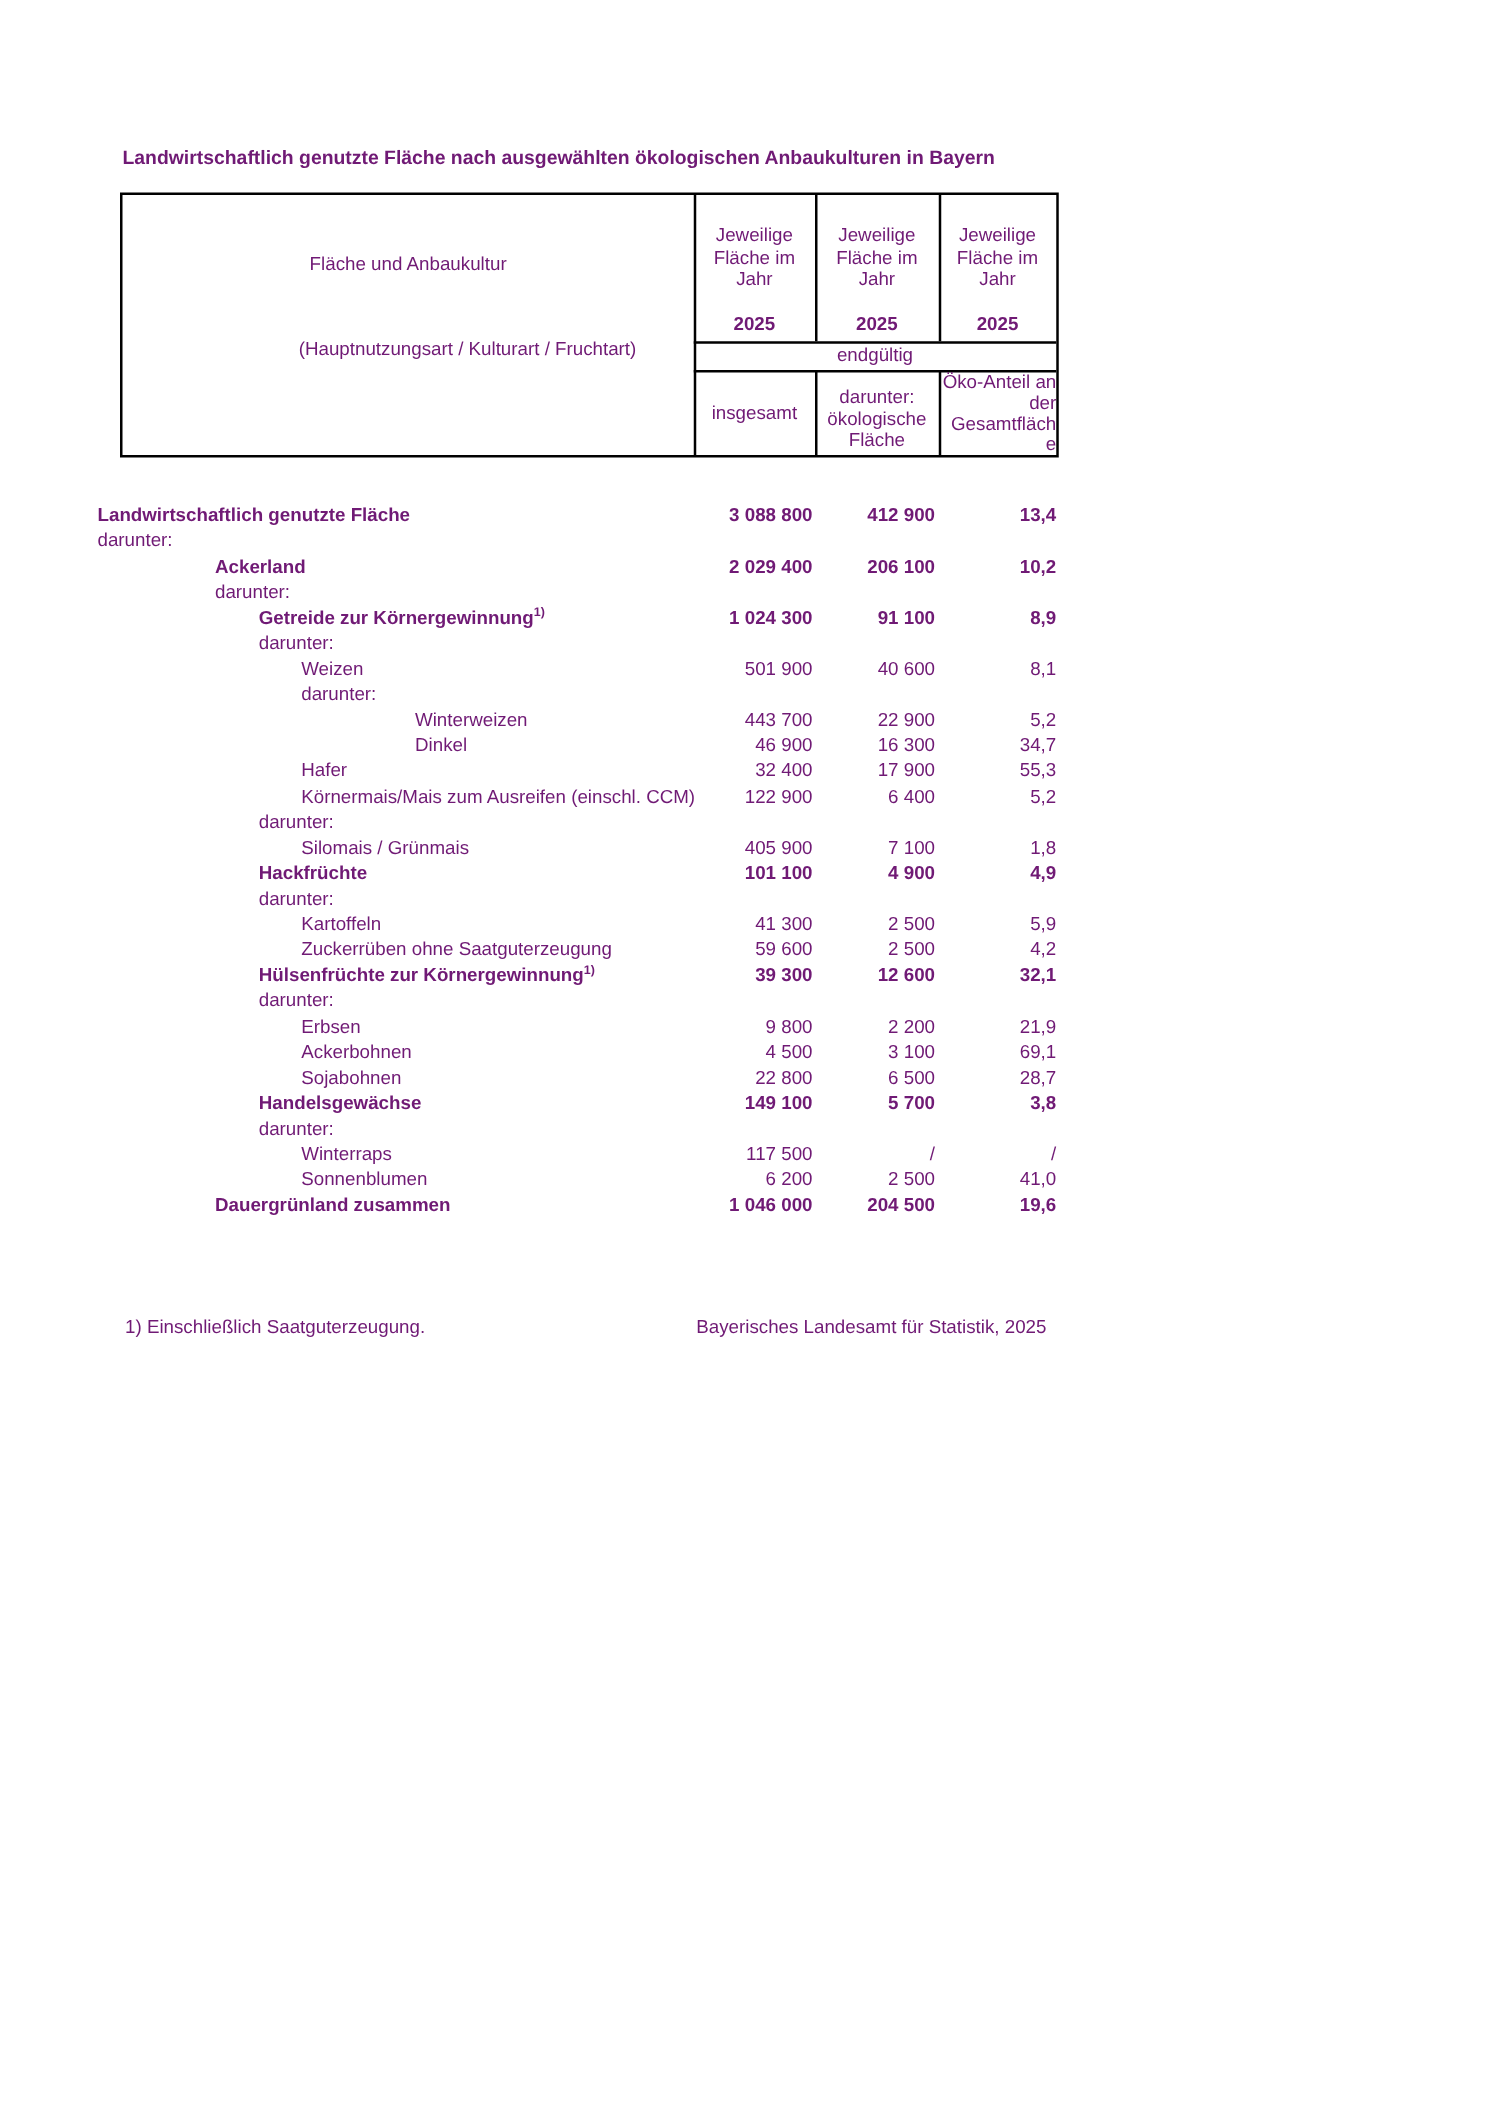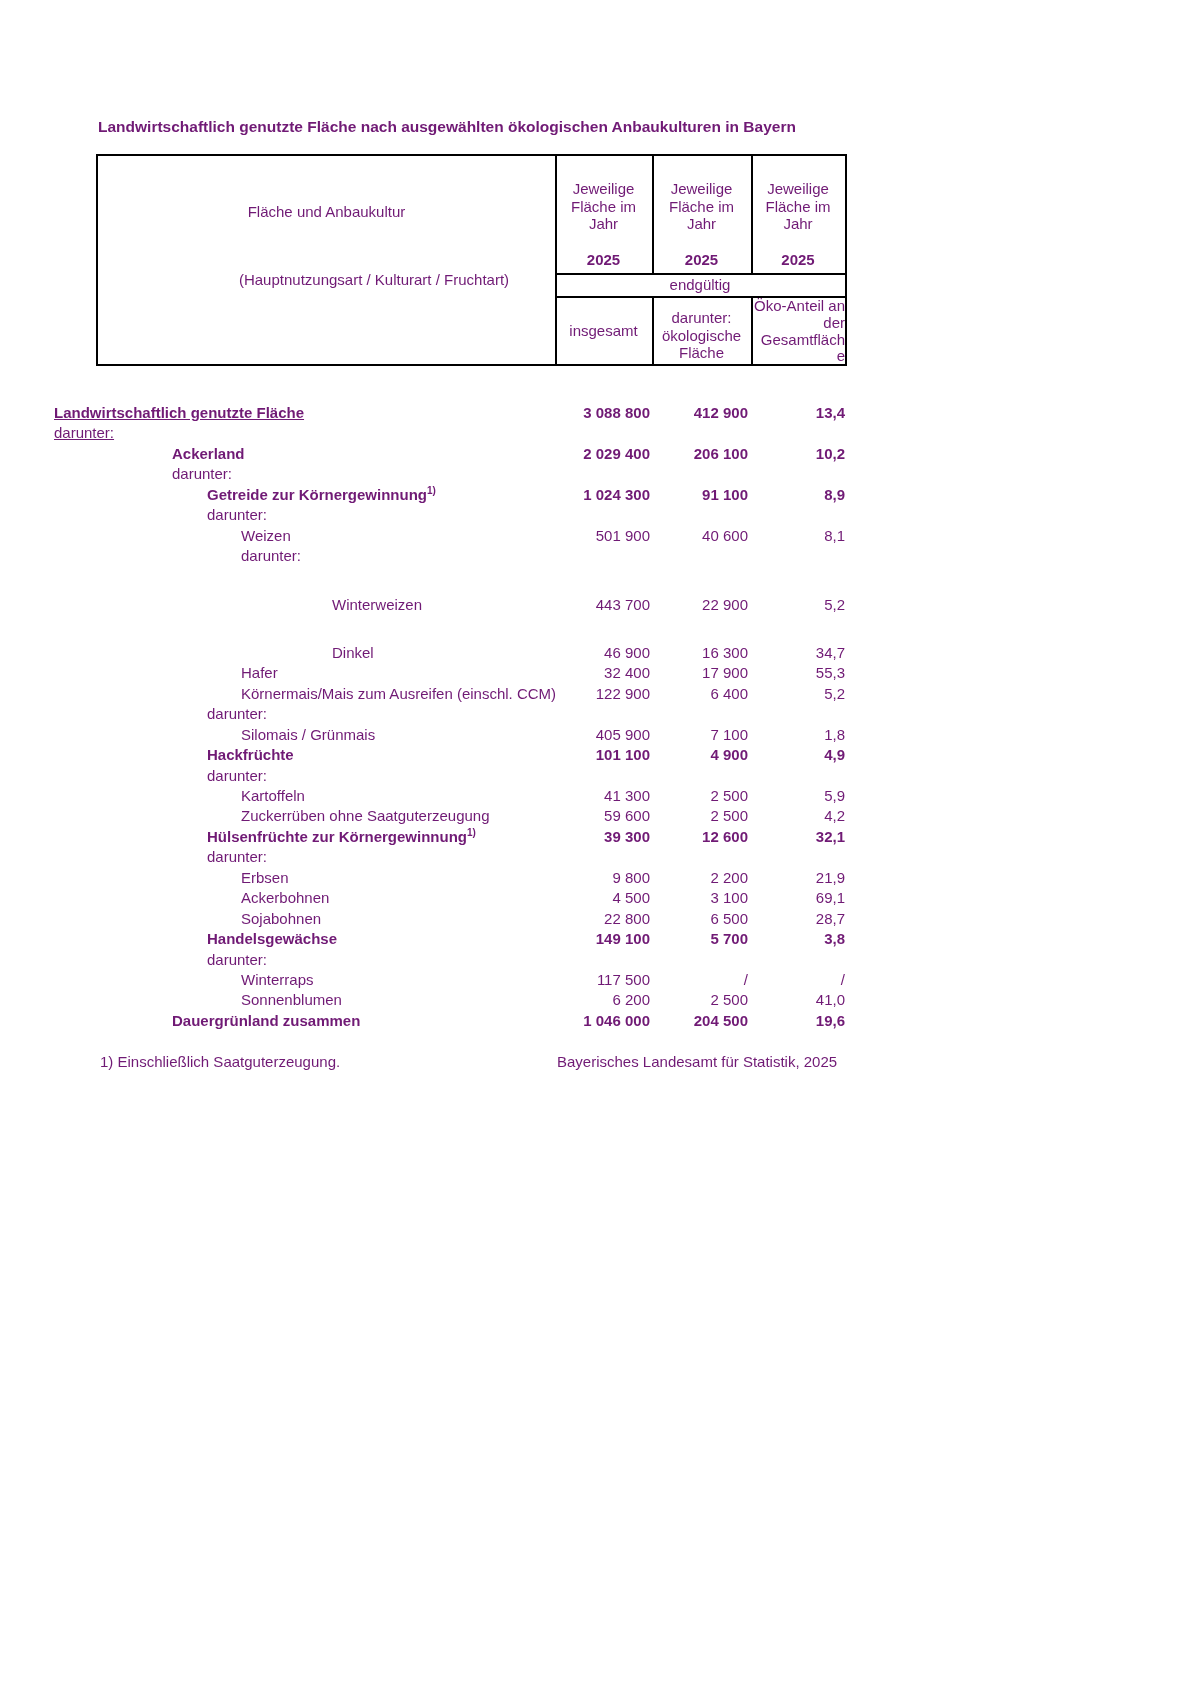--- a/index.html
+++ b/index.html
@@ -53,25 +53,25 @@
     display: flex; align-items: center; justify-content: center;
   }
   .bcell { position: absolute; top: 140px; height: 68px; text-align: center; white-space: pre-line; }
   .b1 { left: 457px; width: 97px; display: flex; align-items: center; justify-content: center; white-space: normal; }
   .b2 { left: 554px; width: 99px; padding-top: 13px; line-height: 17.5px; }
   .b3 { left: 653px; width: 94px; padding-top: 2px;  line-height: 16.8px; text-align: right; }
   
   .rows { position: absolute; left: 0; right: 0; top: 403px; }
   .row { position: relative; height: 20.45px; line-height: 20.45px; font-size: 15px; white-space: nowrap; }
   .row.b { font-weight: bold; }
-  .row.ind0 { padding-left: 54px; text-decoration: underline; }
+  .row.ind0 { padding-left: 78px; }
   .row.ind1 { padding-left: 172px; }
   .row.ind2 { padding-left: 207px; }
   .row.ind3 { padding-left: 241px; }
-  .row.ind4 { padding-left: 332px; margin-top: 28px; }
+  .row.ind4 { padding-left: 332px; }
   .lbl-sup { font-size: 10px; vertical-align: super; line-height: 0; }
   .num { position: absolute; top: 0; width: 160px; text-align: right; }
   .n1 { right: 540px; }
   .n2 { right: 442px; }
   .n3 { right: 345px; }
   
   .footnote { position: absolute; left: 100px; top: 1053px; font-size: 15px; }
   .source   { position: absolute; left: 557px; top: 1053px; font-size: 15px; }
 </style>
 </head>

